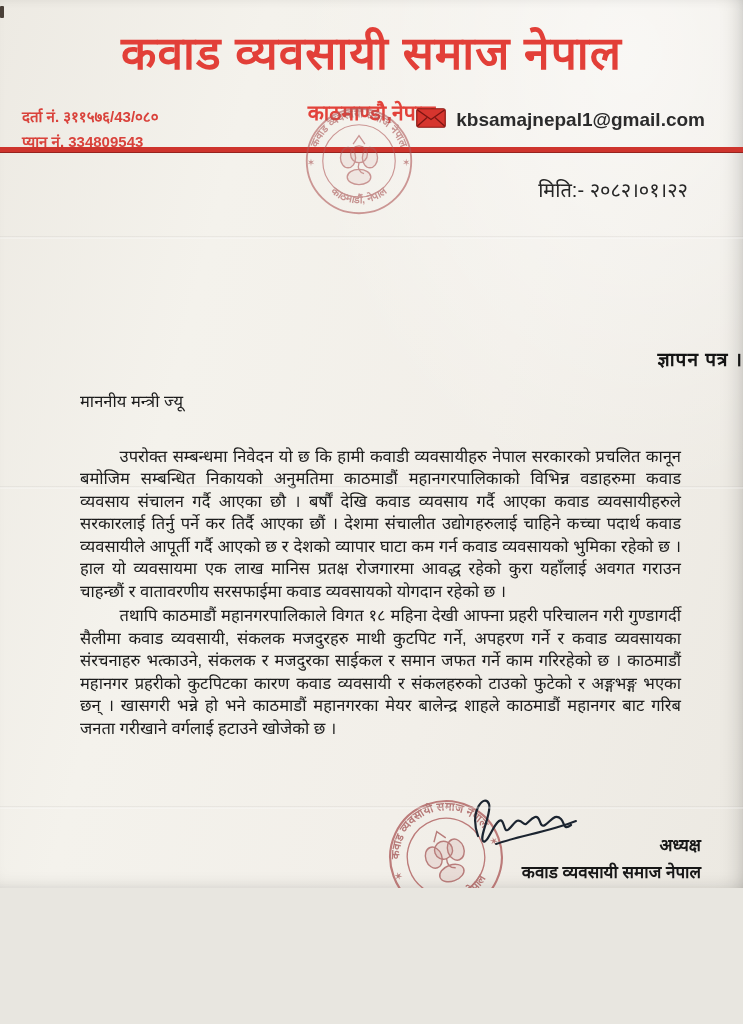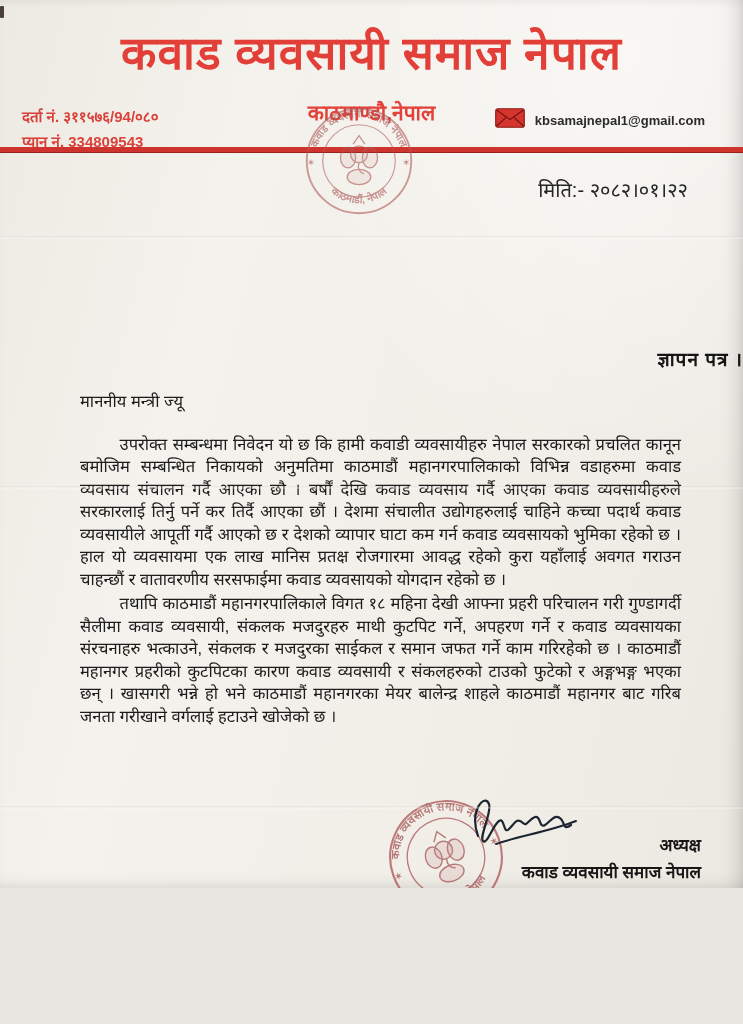--- a/index.html
+++ b/index.html
@@ -21,56 +21,56 @@
   .speck{position:absolute;left:0;top:6px;width:4px;height:12px;background:#4a4038;border-radius:1px;}
 
   
   .org-name{position:absolute;top:20px;left:0;width:100%;text-align:center;
     font-size:46px;font-weight:bold;color:#e23f38;letter-spacing:1px;}
   .org-loc{position:absolute;top:98px;left:0;width:100%;text-align:center;
     font-size:21px;font-weight:bold;color:#e2423a;}
   .reg-block{position:absolute;left:22px;top:104px;color:#d9423b;font-weight:bold;
     font-size:15px;line-height:25px;}
   .email-row{position:absolute;right:38px;top:108px;display:flex;align-items:center;gap:10px;}
-  .email-text{font-size:13px;font-weight:600;color:#2b2b2b;}
+  .email-text{font-size:19px;font-weight:600;color:#2b2b2b;}
   .rule{position:absolute;left:0;top:147px;width:100%;height:5px;background:#ce342d;border-bottom:1px solid #97231e;}
   .date-line{position:absolute;right:55px;top:176px;font-size:20px;color:#262626;}
 
   
   .stamp{position:absolute;pointer-events:none;}
   .stamp-top{left:300px;top:102px;width:118px;height:118px;opacity:.60;}
   .stamp-bottom{left:383px;top:794px;width:126px;height:126px;opacity:.72;transform:rotate(-20deg);}
 
   
   .recipient{position:absolute;left:84px;top:242px;font-size:17px;line-height:27px;color:#1b1b1b;}
   .recipient .indent{padding-left:30px;}
   .subject{position:absolute;top:346px;left:0;width:100%;text-align:right;
     font-size:19px;font-weight:bold;color:#141414;letter-spacing:1px;}
   .letter-body{position:absolute;left:80px;right:62px;top:390px;font-size:16.5px;
     line-height:22.5px;text-align:justify;color:#1c1c1c;}
-  .salutation{margin:0 0 20px 0;}
+  .salutation{margin:0 0 32px 0;}
   .letter-body p.para{margin:0 0 2px 0;text-indent:2.4em;}
 
   
   .signature-ink{position:absolute;left:466px;top:790px;}
   .sig-block{position:absolute;right:42px;top:832px;width:250px;text-align:right;
     font-size:17px;font-weight:600;line-height:27px;color:#171717;}
 </style>
 </head>
 <body>
 
 <div class="page">
 
   <div class="speck"></div>
 
   <div class="org-name">कवाड व्यवसायी समाज नेपाल</div>
   <div class="org-loc">काठमाण्डौ,नेपाल</div>
 
   <div class="reg-block">
-    <div>दर्ता नं. ३११५७६/94/०८०</div>
+    <div>दर्ता नं. ३११५७६/43/०८०</div>
     <div>प्यान नं. 334809543</div>
   </div>
 
   <div class="email-row">
     <span>
       <svg width="30" height="20" viewBox="0 0 30 20">
         <rect x="0.75" y="0.75" width="28.5" height="18.5" rx="2" fill="#d6352e" stroke="#8c1a15" stroke-width="1.2"></rect>
         <polyline points="1.5,2 15,11.5 28.5,2" fill="none" stroke="#7a1512" stroke-width="1.4"></polyline>
         <polyline points="1.5,18 11,9.5" fill="none" stroke="#7a1512" stroke-width="1.2"></polyline>
         <polyline points="28.5,18 19,9.5" fill="none" stroke="#7a1512" stroke-width="1.2"></polyline>

